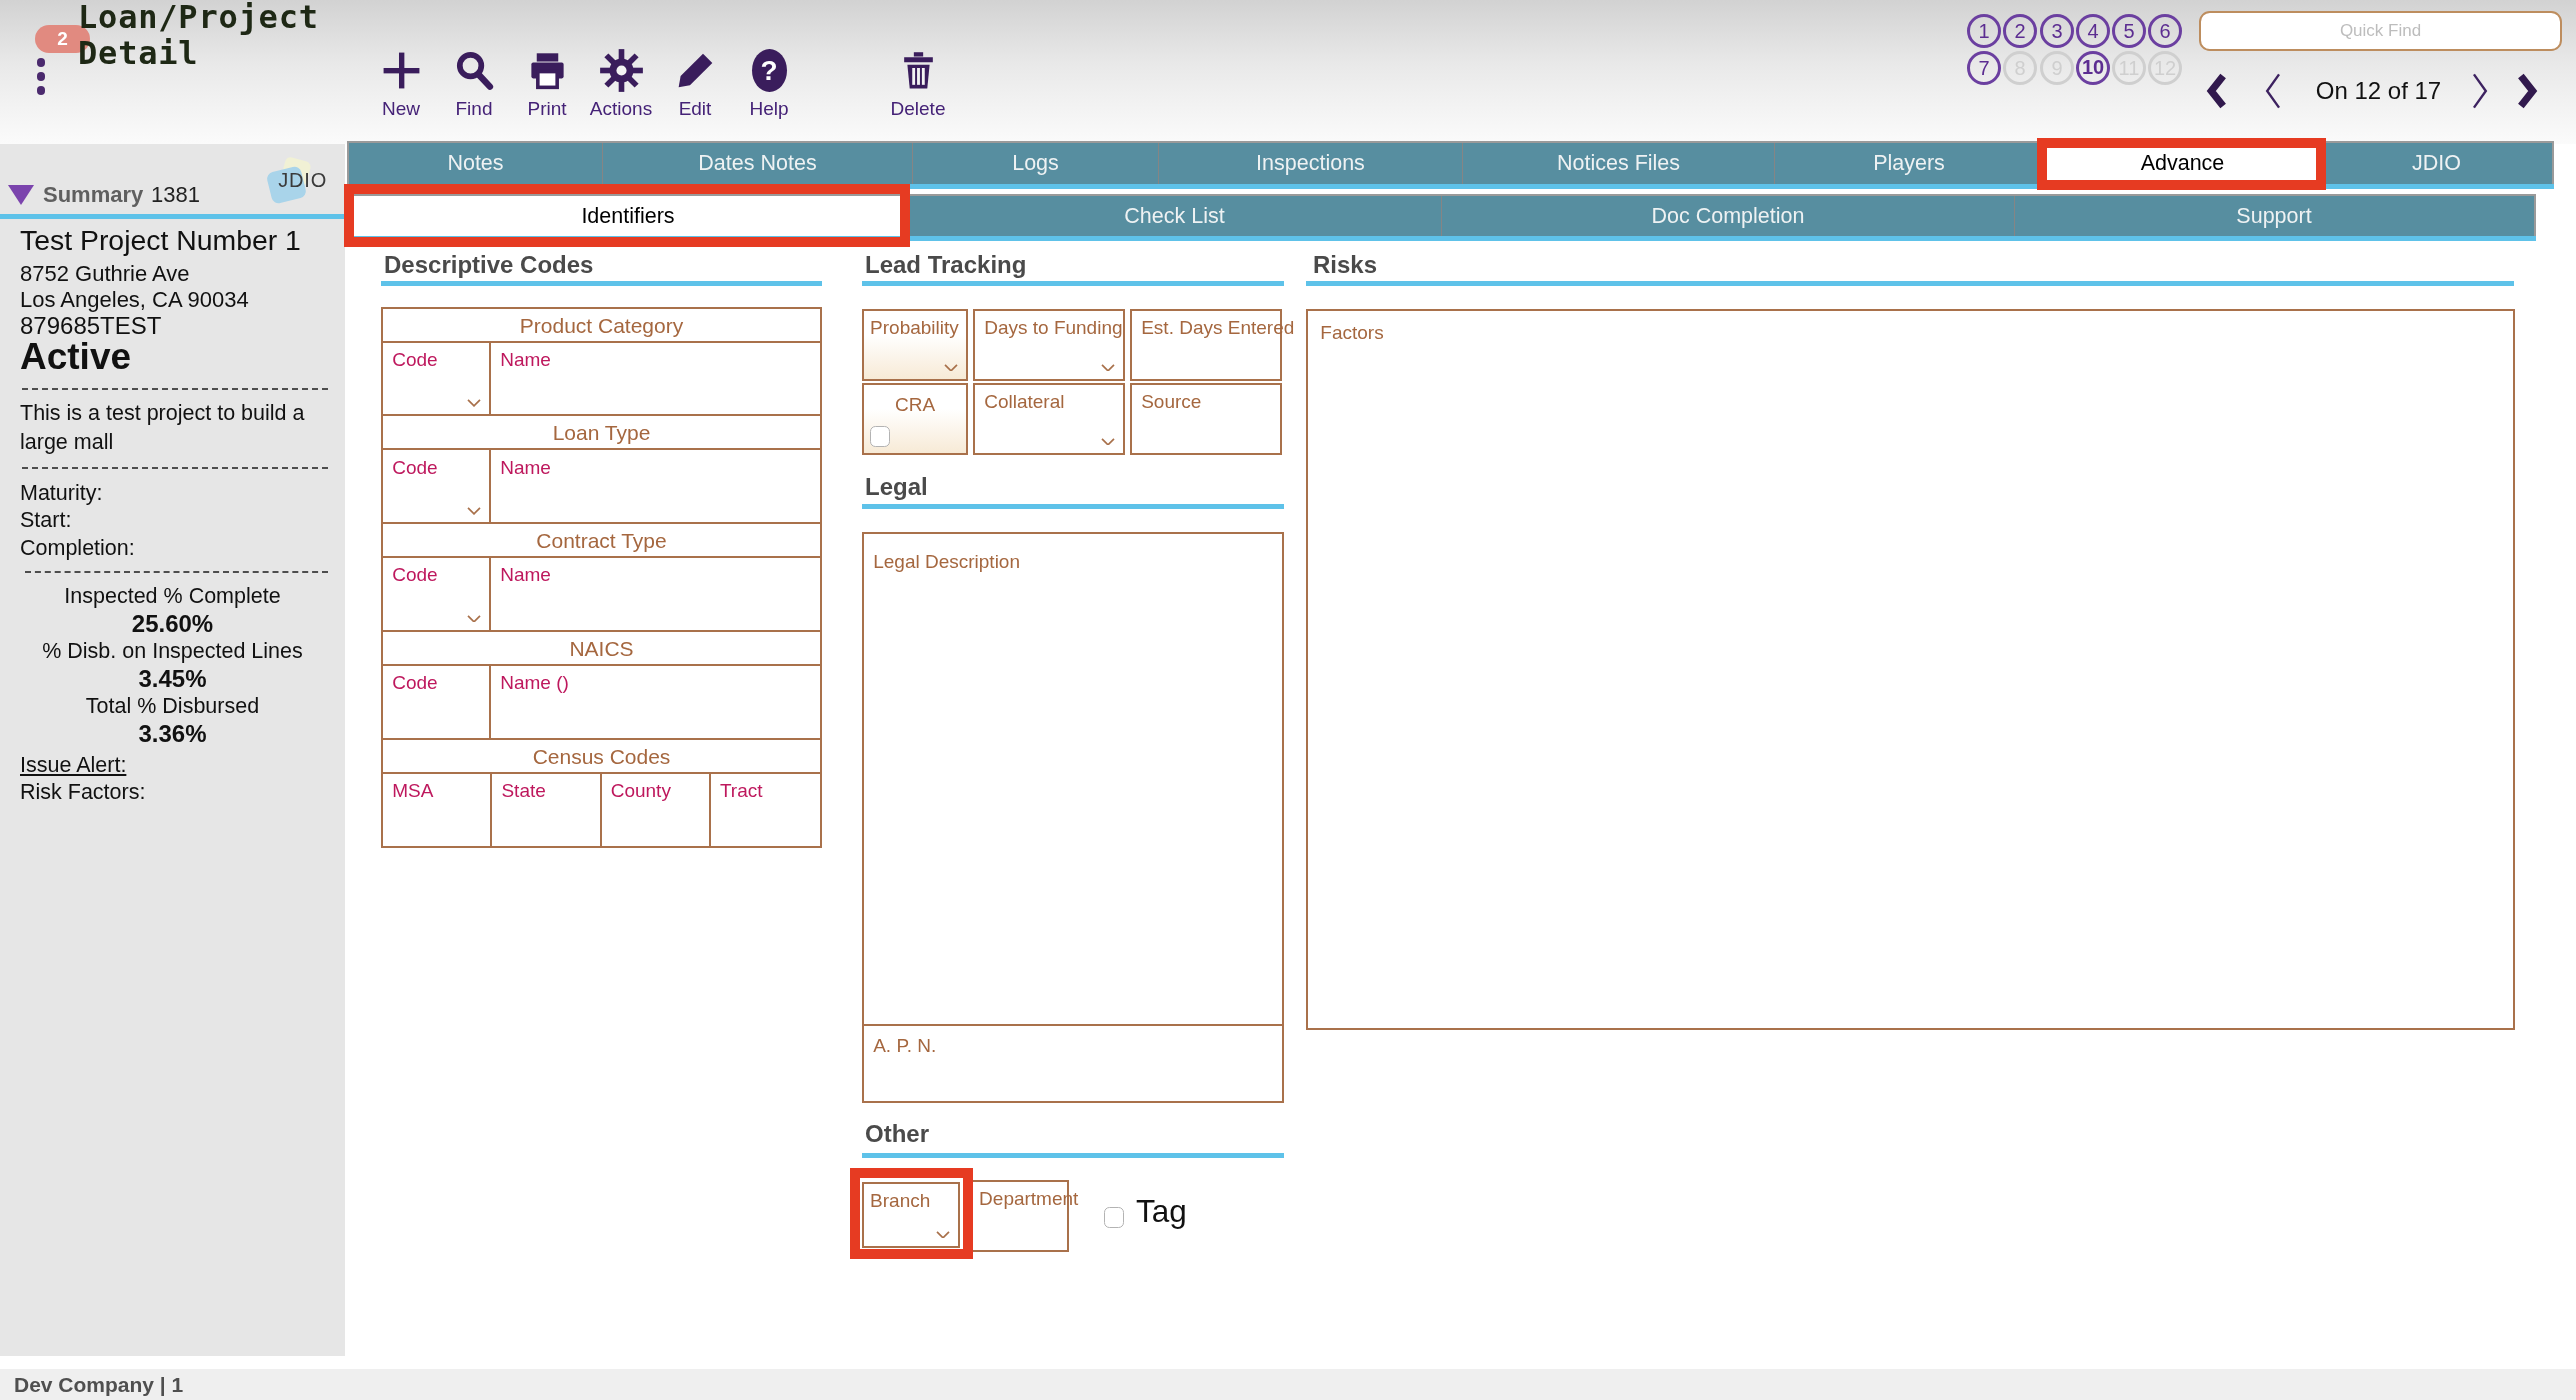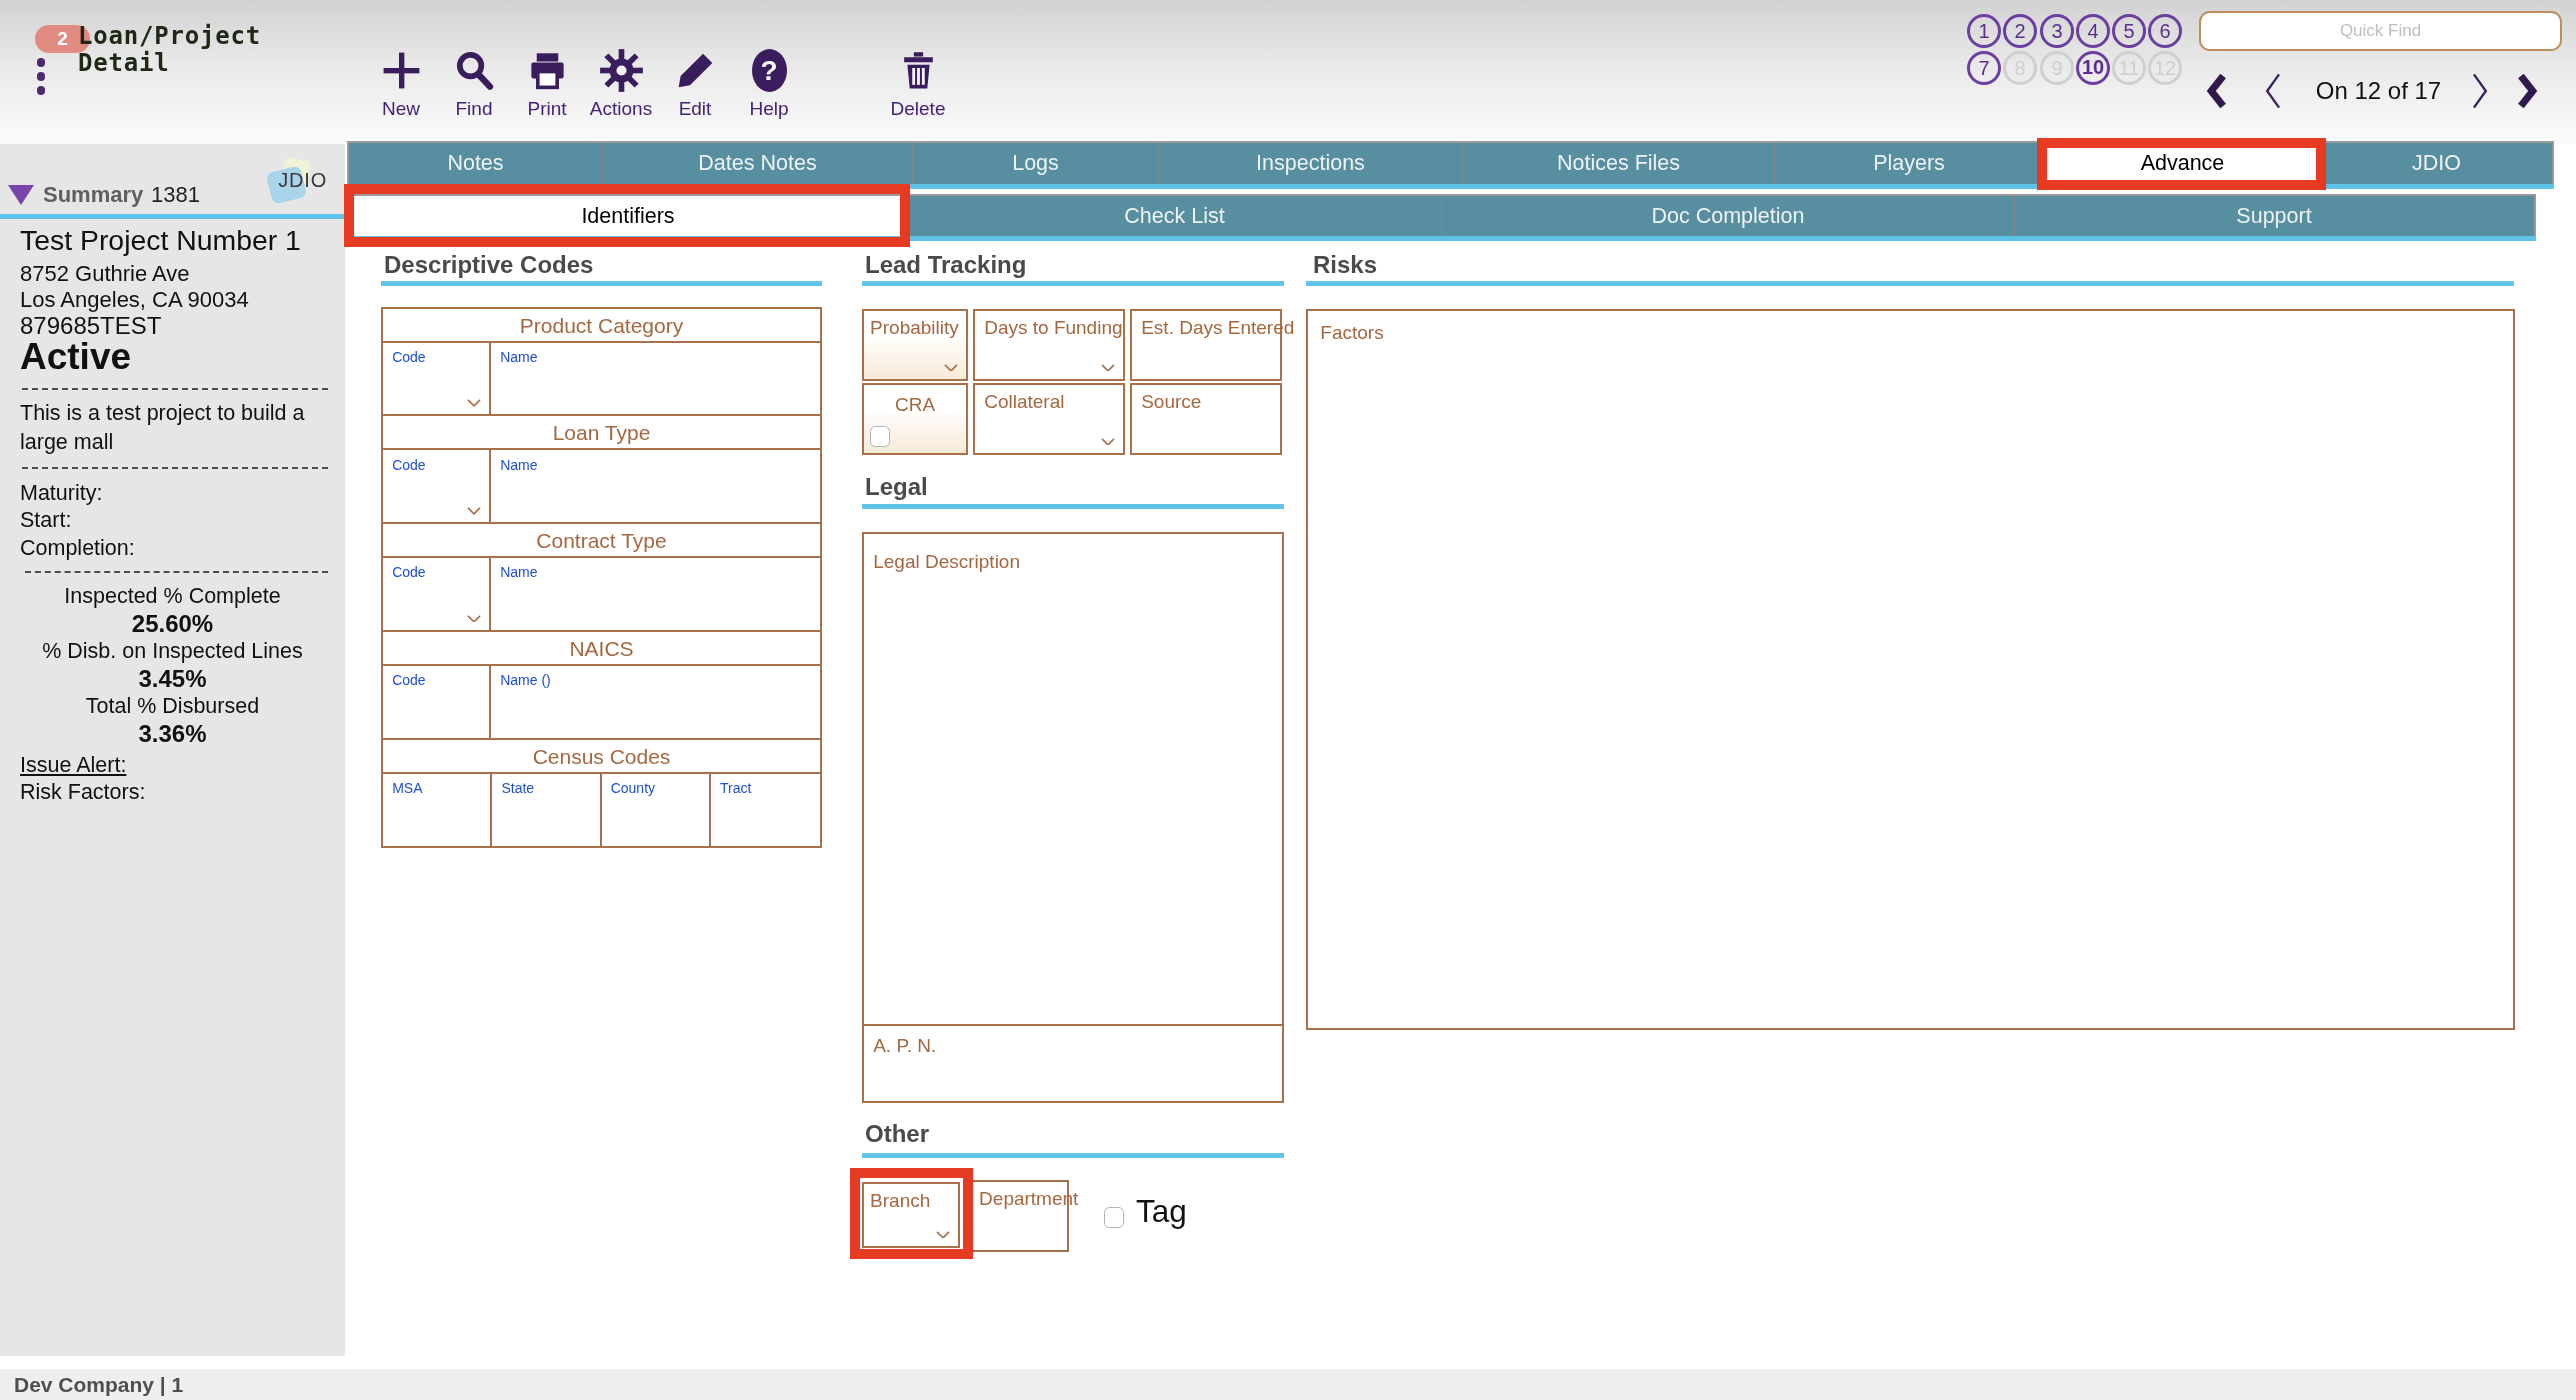--- a/index.html
+++ b/index.html
@@ -7,22 +7,22 @@
   #app { position:relative; width:2576px; height:1400px; background:#fff; }
 
   
   .topbar { position:absolute; left:0; top:0; width:2576px; height:144px;
     background:linear-gradient(180deg,#d2d2d2 0%,#e9e9e9 45%,#fbfbfb 100%); }
   .kebab { position:absolute; left:35px; top:58px; width:10.8px; height:40px; cursor:pointer; }
   .kebab i { position:absolute; left:1.5px; width:8.5px; height:8.5px; border-radius:50%; background:#4b2a6e; }
   .kebab i:nth-child(1){top:0;} .kebab i:nth-child(2){top:14px;} .kebab i:nth-child(3){top:28px;}
   .badge2 { position:absolute; left:35px; top:24.6px; width:55px; height:28.4px; background:#e18a80;
     border-radius:15.4px; color:#fff; font-size:19px; font-weight:bold; text-align:center; line-height:28.4px; }
-  .app-title { position:absolute; left:78px; top:23px; font-family:"DejaVu Sans Mono", monospace;
-    font-size:24px; font-weight:600; color:#1e2815; line-height:1.12; letter-spacing:0.8px; }
+  .app-title { position:absolute; left:78px; top:0; font-family:"DejaVu Sans Mono", monospace;
+    font-size:32px; font-weight:600; color:#1e2815; line-height:1.12; letter-spacing:0.8px; }
 
   .tool { position:absolute; top:45px; width:74px; height:80px; text-align:center; cursor:pointer; }
   .tool .glyph { height:51px; display:flex; align-items:center; justify-content:center; color:#3a1d5c; }
   .tool .tlabel { font-size:19px; color:#452277; margin-top:1.5px; }
   .help-oval { width:35px; height:43px; background:#3a1d5c; border-radius:50%;
     color:#fff; font-size:28px; font-weight:bold; line-height:43px; text-align:center; }
 
   
   .pcirc { position:absolute; width:34px; height:34px; border-radius:50%; background:transparent;
     border:3.1px solid #6b3fa0; color:#5c2d91; font-size:20px; text-align:center; line-height:28.4px; cursor:pointer; }
@@ -71,21 +71,21 @@
   .checkbox { position:absolute; width:20px; height:21px; background:#fff; border:1.5px solid #b3b3b3;
     border-radius:5.4px; cursor:pointer; }
 
   
   .dc-table { position:absolute; left:381px; top:309px; width:441px; }
   .dc-group { position:relative; border:2.3px solid #a9714b; margin-top:-2.3px; background:#fff; }
   .dc-head { height:34px; line-height:34px; text-align:center; color:#a5673f; font-size:21px;
     border-bottom:2.3px solid #a9714b; }
   .dc-row { display:flex; height:72px; }
   .dc-cell { position:relative; border-right:2.3px solid #a9714b; padding:6.1px 0 0 9.2px;
-    color:#1d4ed8; font-size:14px; }
+    color:#be185d; font-size:19px; }
   .dc-cell:last-child { border-right:none; }
   .dc-code { width:108px; } .dc-name { flex:1; }
   .dc-q { width:25%; }
 
   .tag-label { position:absolute; left:1136px; top:1193px; font-size:31.5px; color:#111; }
   .redbox2 { position:absolute; border:10px solid #e63b22; pointer-events:none; z-index:50; }
 
   
   .footer { position:absolute; left:0; top:1369px; width:2576px; height:31px; background:#efefef; }
   .footer span { position:absolute; left:14px; top:3.8px; font-size:21px; font-weight:bold; color:#4f4f4f; }

